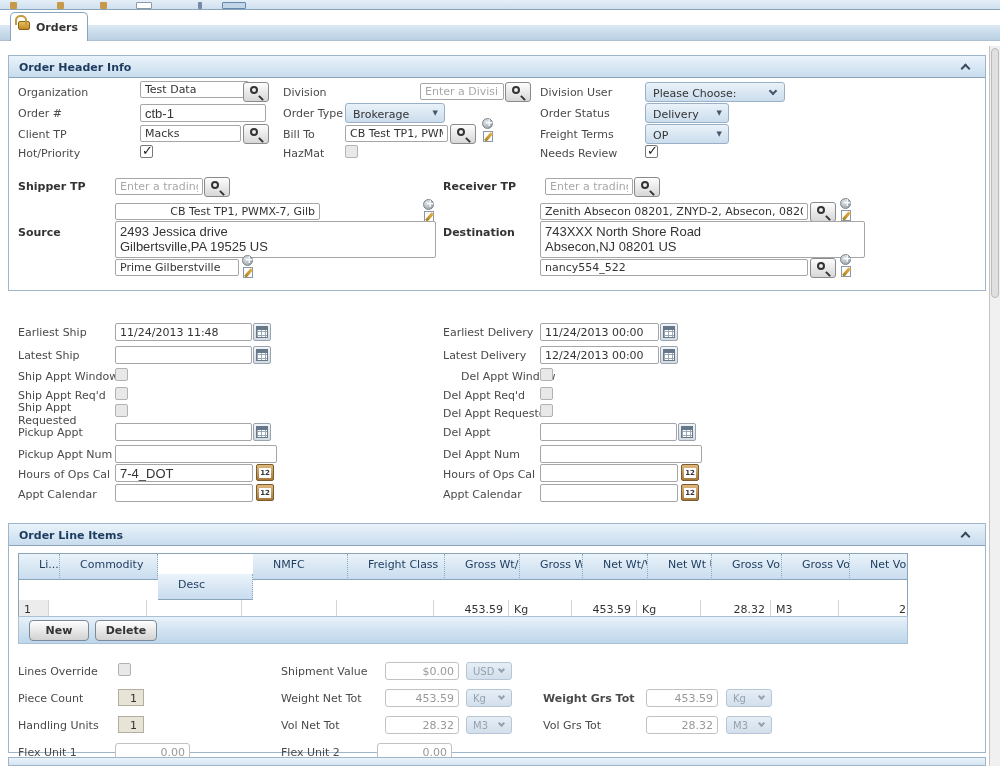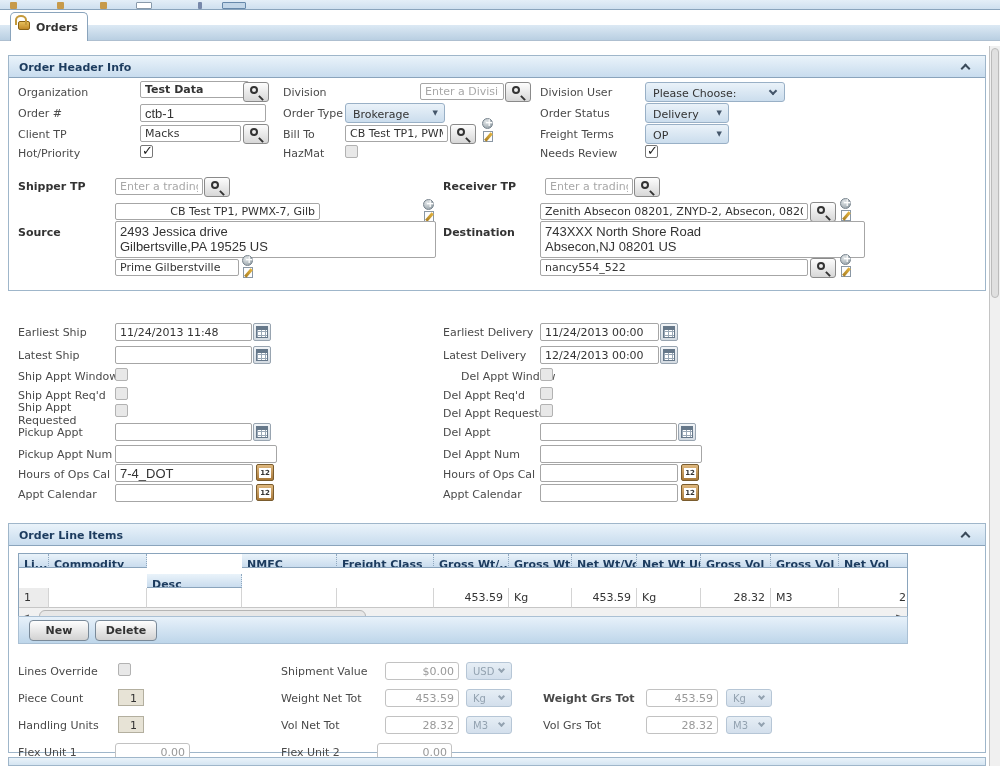--- a/index.html
+++ b/index.html
@@ -87,22 +87,22 @@
   .plus::after { content:'+'; position:absolute; left:2px; top:-2px; color:#fff;
         font-size:10px; font-weight:bold; }
   .edit { position:absolute; width:10px; height:11px; background:#fdfdfd; border:1px solid #8a97a4; }
   .edit::after { content:''; position:absolute; left:3px; top:0px; width:3px; height:10px;
         background:linear-gradient(#e3b33f,#a97f23); transform:rotate(40deg); }
 
   
   .tbl { position:absolute; left:18px; top:553px; width:890px; border:1px solid #8aa4bc; background:#fff; }
   .trow { display:flex; }
   .th { background:linear-gradient(#eaf3fa,#c9dcee); border-right:1px dotted #8fa8c0;
-        border-bottom:1px solid #8aa4bc; font-weight:bold; color:#1c3b5e;
-        padding:4px 5px; height:14px; overflow:hidden; white-space:nowrap; }
+        border-bottom:1px solid #8aa4bc; font-weight:normal; color:#1c3b5e;
+        padding:4px 20px; height:26px; overflow:hidden; white-space:nowrap; }
   .td { border-right:1px solid #d4d4d4; border-bottom:1px solid #c6c6c6; padding:3px 5px;
         height:20px; overflow:hidden; white-space:nowrap; color:#333; }
   .td.first { background:#ececec; }
   .hscroll { position:relative; height:17px; background:#f1f1f1; }
   .harrow { position:absolute; top:3px; font-size:9px; color:#555; }
   .hthumb { position:absolute; left:20px; top:2px; width:327px; height:12px; background:#e7e7e7;
         border:1px solid #b5b5b5; border-radius:7px; }
 
   .btnstrip { position:absolute; left:18px; top:616px; width:890px; height:28px;
         background:linear-gradient(#e7f1fa,#bed6ea); border:1px solid #aac0d4; }
@@ -141,21 +141,21 @@
   </div>
 
   <div class="abs section" style="left:8px;top:55px;width:978px;height:236px;">
     <div class="sechdr">
       <span class="stitle">Order Header Info</span>
       <span class="chev-up"></span>
     </div>
   </div>
 
   <span class="lbl" style="left:18px;top:86px;">Organization</span>
-  <input class="inp" style="left: 140px; top: 81px; width: 109px; height: 17px; font-weight: bold;" value="Test Data">
+  <input class="inp" style="left: 140px; top: 81px; width: 109px; height: 17px;" value="Test Data">
   <span class="sbtn" style="left:243px;top:82px;">
       <span class="mag"></span>
     </span>
 
   <span class="lbl" style="left:283px;top:86px;">Division</span>
   <input class="inp" style="left: 420px; top: 83px; width: 84px; height: 17px;" placeholder="Enter a Division...">
   <span class="sbtn" style="left:505px;top:82px;">
       <span class="mag"></span>
     </span>
 

